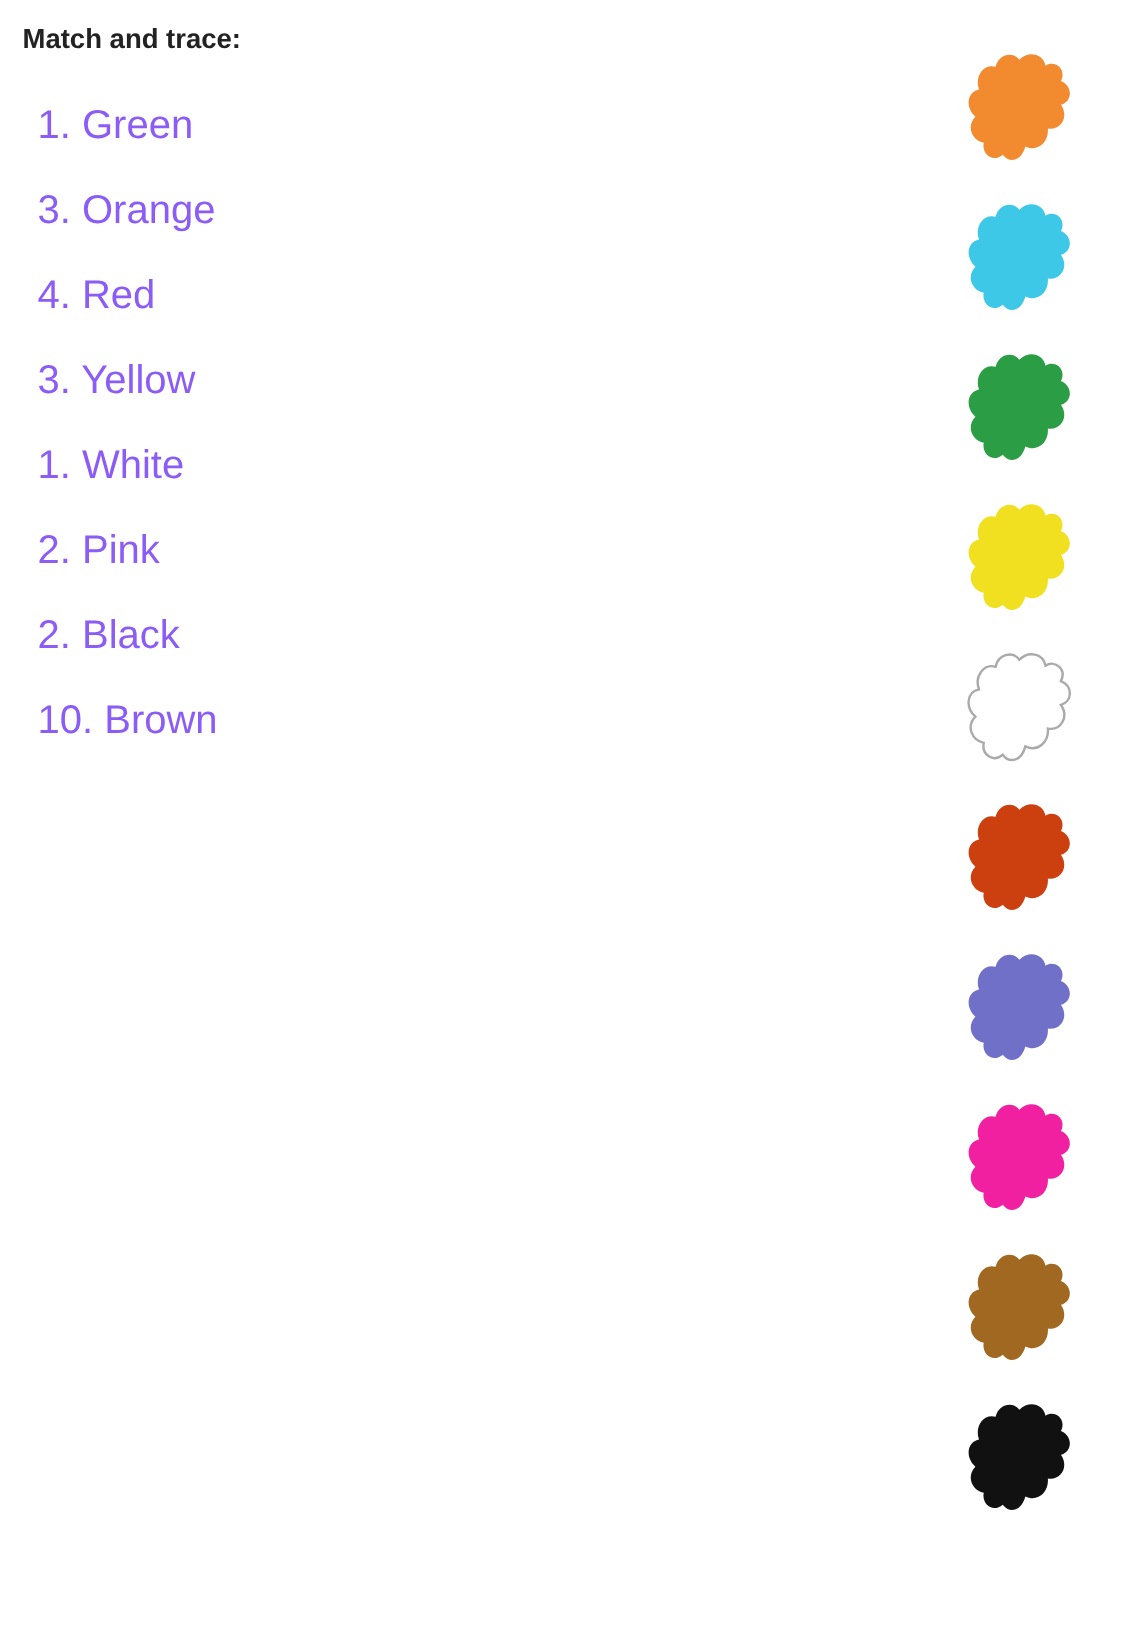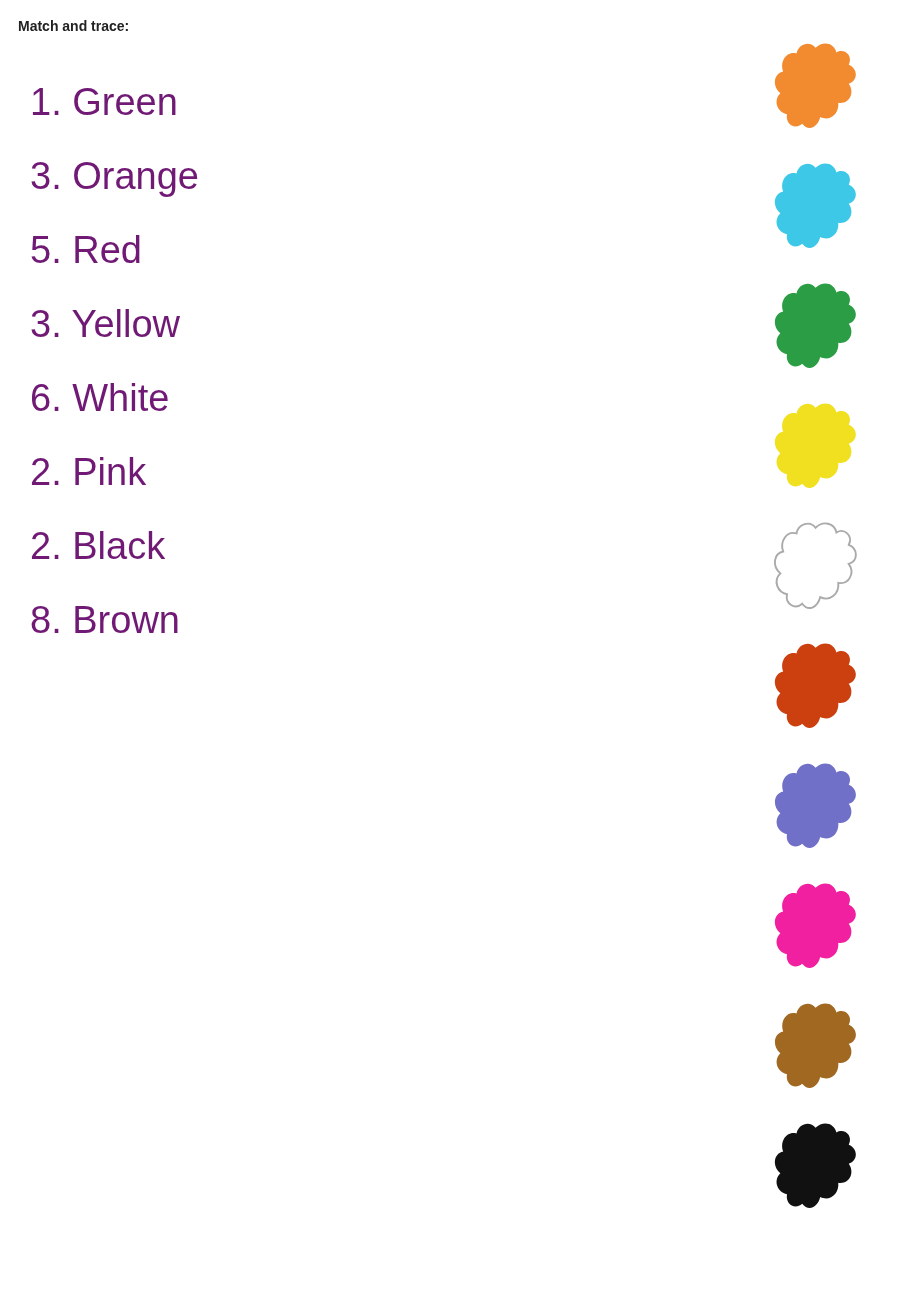--- a/index.html
+++ b/index.html
@@ -8,35 +8,35 @@
       min-height: 1315px;
       background: #ffffff;
       font-family: Arial, sans-serif;
       position: relative;
       overflow-x: hidden;
     }
     .instruction {
       position: absolute;
       top: 18px;
       left: 18px;
-      font-size: 14px;
+      font-size: 22px;
       font-weight: bold;
       color: #222;
     }
     .color-list {
       position: absolute;
       left: 30px;
       top: 65px;
       display: flex;
       flex-direction: column;
       gap: 0px;
     }
     .color-item {
-      font-size: 38px;
-      color: #701a75;
+      font-size: 32px;
+      color: #8b5cf6;
       line-height: 1;
       padding: 18px 0;
     }
     .blobs-column {
       position: absolute;
       right: 30px;
       top: 0px;
       display: flex;
       flex-direction: column;
       align-items: center;
@@ -55,26 +55,26 @@
     }
   </style>
 </head>
 <body>
 
 <div class="instruction">Match and trace:</div>
 
 <div class="color-list">
 <div class="color-item">1.  Green</div>
     <div class="color-item">3.  Orange</div>
-    <div class="color-item">5.  Red</div>
+    <div class="color-item">4.  Red</div>
     <div class="color-item">3.  Yellow</div>
-    <div class="color-item">6.  White</div>
+    <div class="color-item">1.  White</div>
     <div class="color-item">2.  Pink</div>
     <div class="color-item">2.  Black</div>
-    <div class="color-item">8.  Brown</div>
+    <div class="color-item">10.  Brown</div>
   </div>
 
 <div class="blobs-column" style="top: 30px;">
 <div class="blob-wrap">
       <svg viewBox="0 0 100 110" xmlns="http://www.w3.org/2000/svg">
       <path fill="#F28B30" d="
         M50,10
         C58,2 70,5 72,15
         C80,10 90,18 85,28
         C95,32 95,45 85,48

